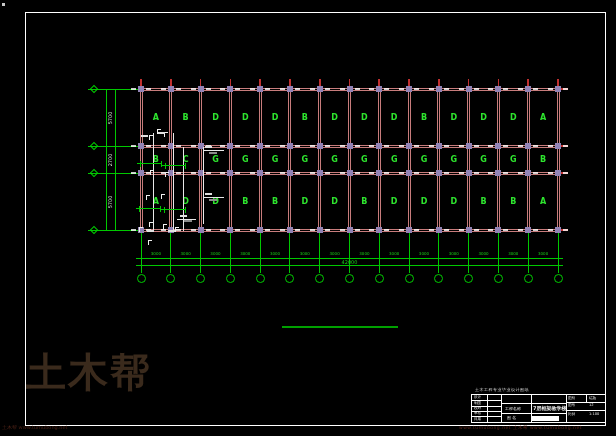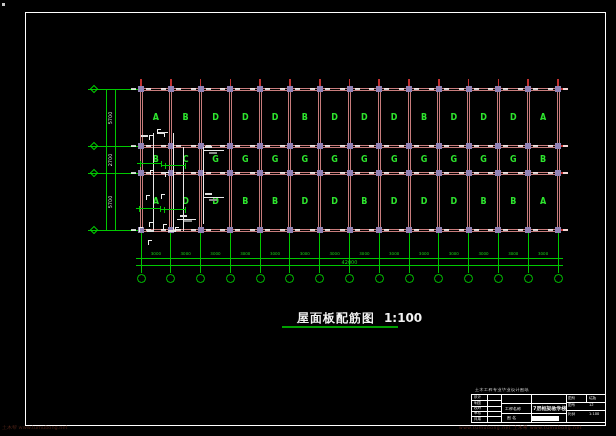--- a/index.html
+++ b/index.html
@@ -436,23 +436,20 @@
       <div class="gline" style="left: 139px; top: 208px; width: 22px; height: 1.4px; background: rgb(0, 200, 0);"></div>
       <div class="gline" style="left: 139px; top: 206px; width: 1.4px; height: 5.5px; background: rgb(0, 200, 0);"></div>
       <div class="gline" style="left: 160px; top: 206px; width: 1.4px; height: 5.5px; background: rgb(0, 200, 0);"></div>
       <div class="gline" style="left: 136px; top: 208.2px; width: 7px; height: 1px; background: rgb(0, 200, 0);"></div>
       <div class="gline" style="left: 164px; top: 209px; width: 22px; height: 1.4px; background: rgb(0, 200, 0);"></div>
       <div class="gline" style="left: 164px; top: 207px; width: 1.4px; height: 5.5px; background: rgb(0, 200, 0);"></div>
       <div class="gline" style="left: 185px; top: 207px; width: 1.4px; height: 5.5px; background: rgb(0, 200, 0);"></div>
       <div class="gline" style="left: 161px; top: 209.2px; width: 7px; height: 1px; background: rgb(0, 200, 0);"></div>
     </div>
 
-  <div class="abs plan-title">
-    <span>屋面板配筋图</span><span class="scale">1:100</span>
-  </div>
   <div class="abs title-underline"></div>
 
   <div class="abs tb-header">土木工程专业毕业设计图纸</div>
 
   <div class="abs tblock" id="tblock">
 
     <div class="ln" style="left:15px;top:0;width:1px;height:27px;"></div>
     <div class="ln" style="left:29px;top:0;width:1px;height:27px;"></div>
     <div class="ln" style="left:59px;top:0;width:1px;height:27px;"></div>
     <div class="ln" style="left:94px;top:0;width:1px;height:27px;"></div>
@@ -481,16 +478,17 @@
     <div class="tb-whitebox" style="left:60px;top:20.5px;width:27px;height:5.5px;"></div>
 
     <div class="tb-text" style="left:96px;top:1.5px;font-size:3.6px;">图别</div>
     <div class="tb-text" style="left:117px;top:1.5px;font-size:3.6px;">结施</div>
     <div class="tb-text" style="left:96px;top:9px;font-size:3.6px;">图号</div>
     <div class="tb-text" style="left:117px;top:9px;font-size:3.6px;">12</div>
     <div class="tb-text" style="left:96px;top:18px;font-size:3.6px;">比例</div>
     <div class="tb-text" style="left:117px;top:18px;font-size:3.6px;">1:100</div>
   </div>
 
+  <div class="abs wm-logo">土木帮</div>
   <div class="abs wm-footer-left">土木帮 www.tumubong.net</div>
   <div class="abs wm-footer-right">www.tumubong.net 土木帮 www.tumubong.net</div>
 
 </div>
 
 </body></html>

